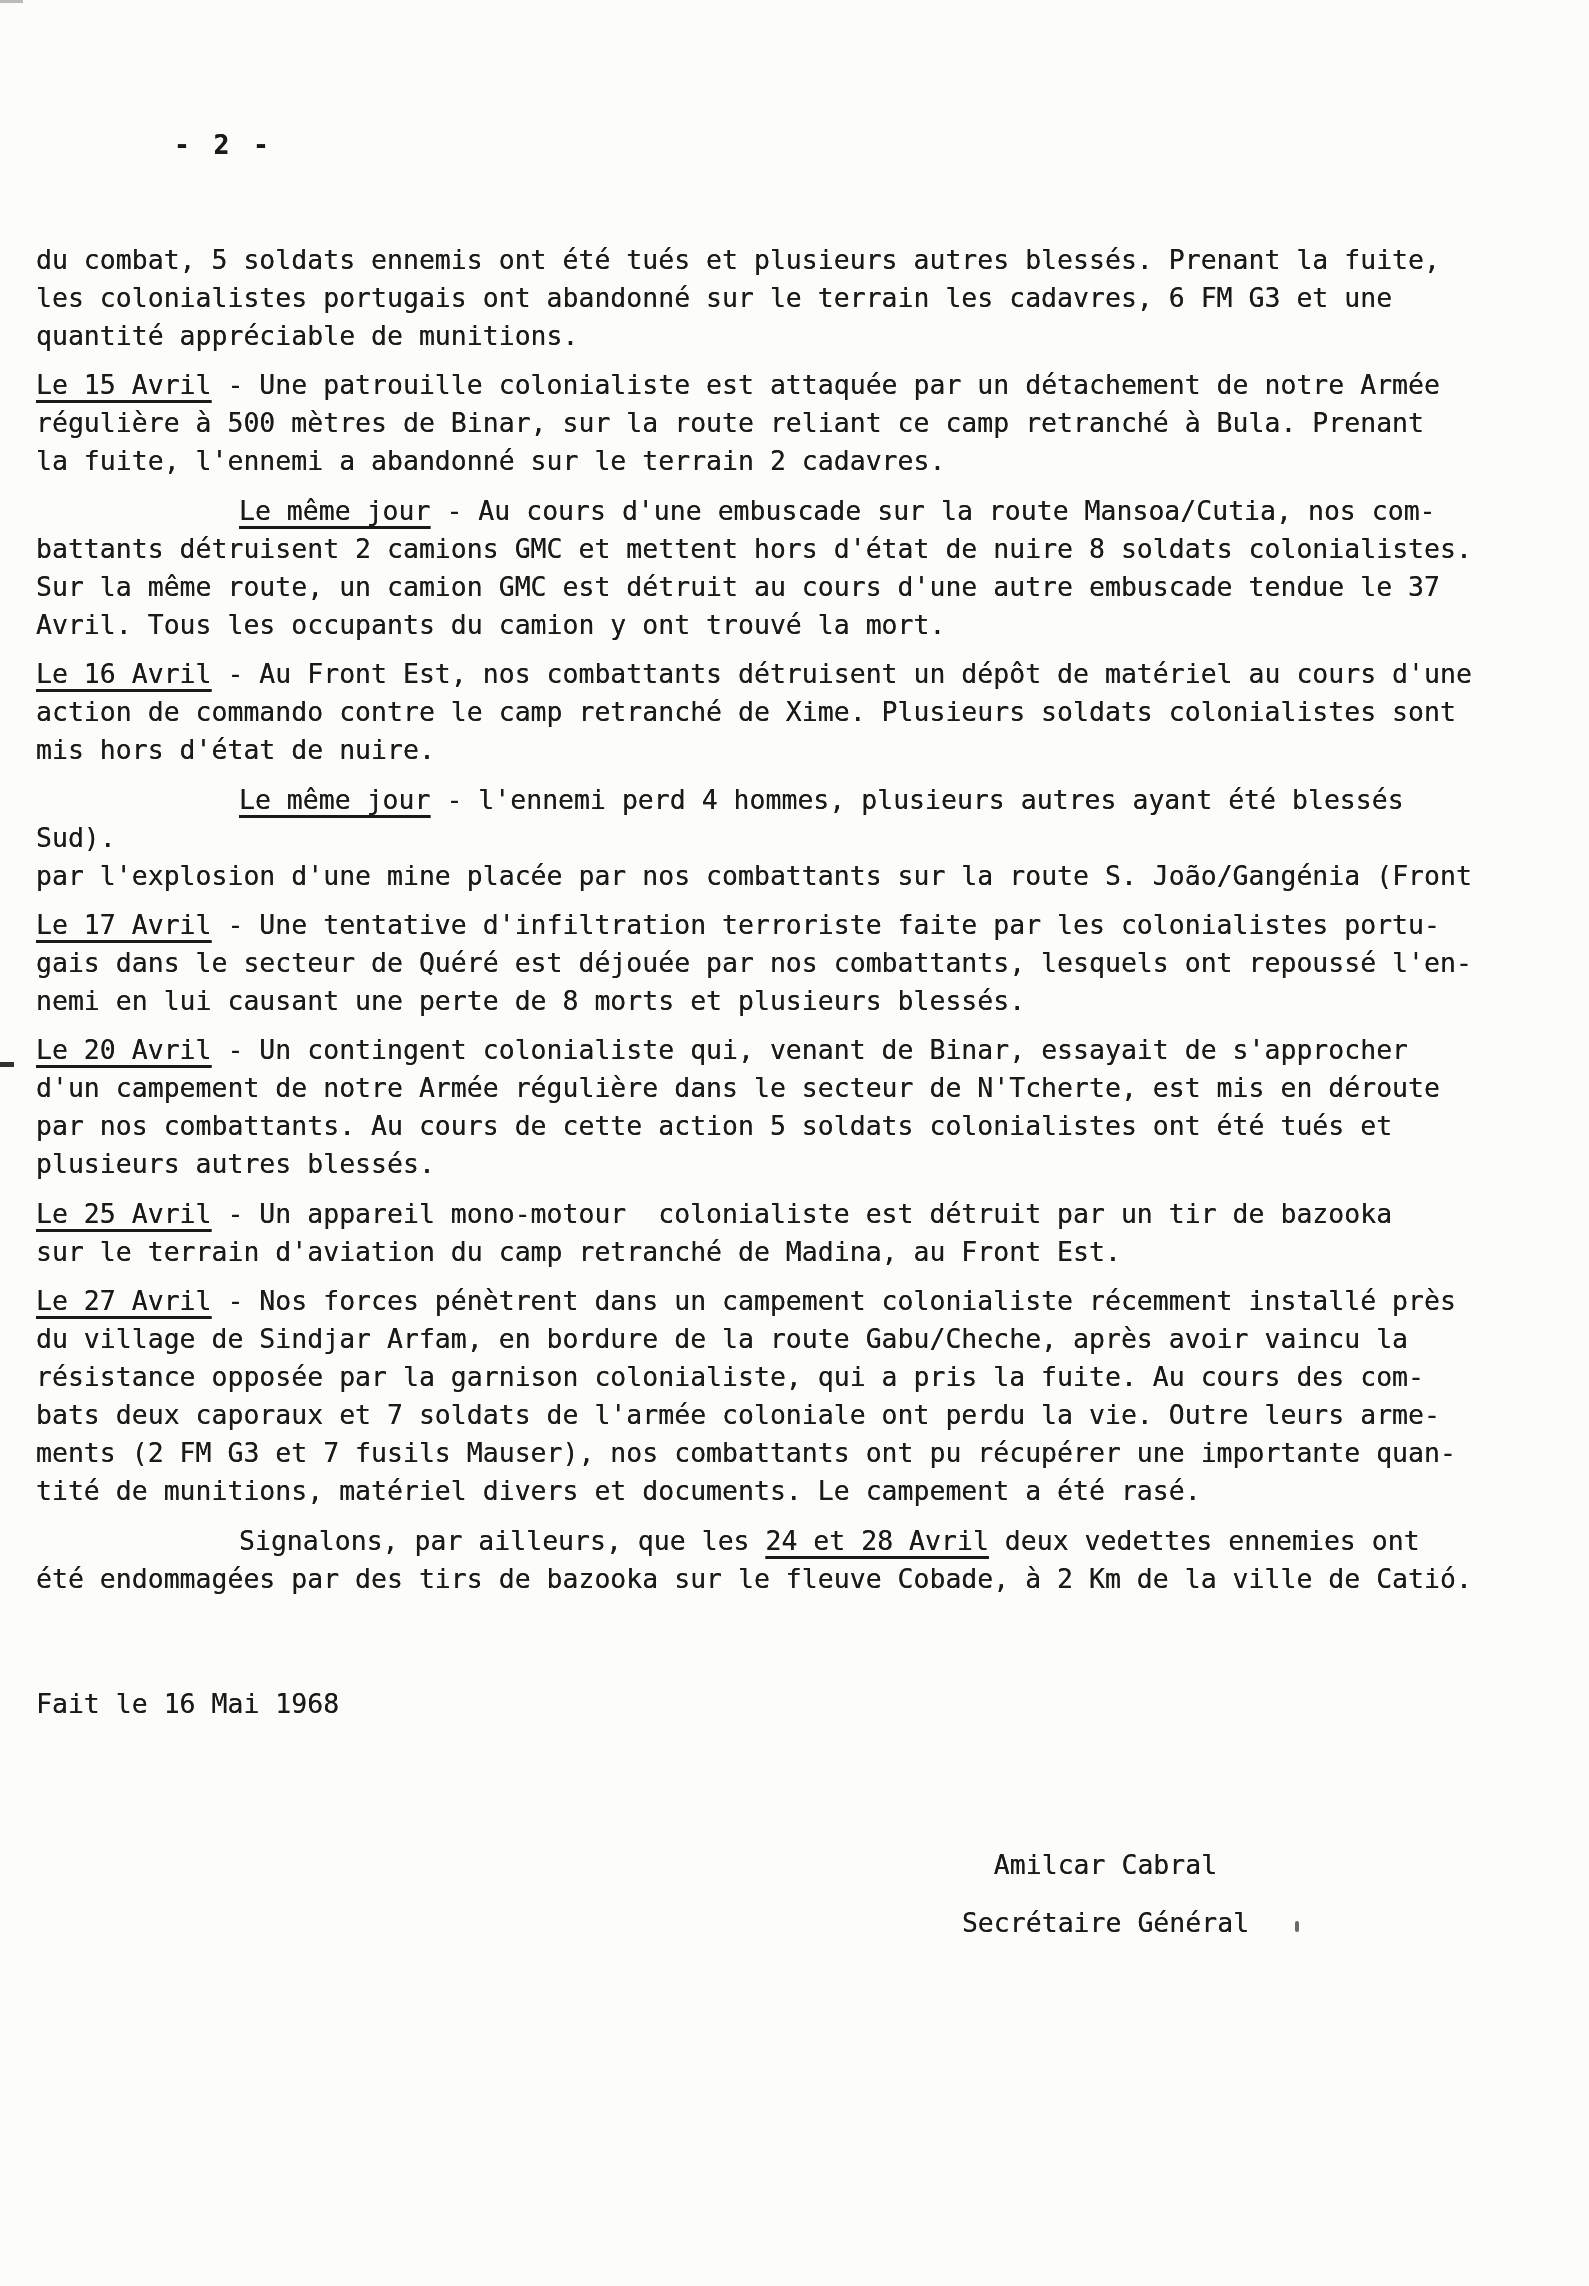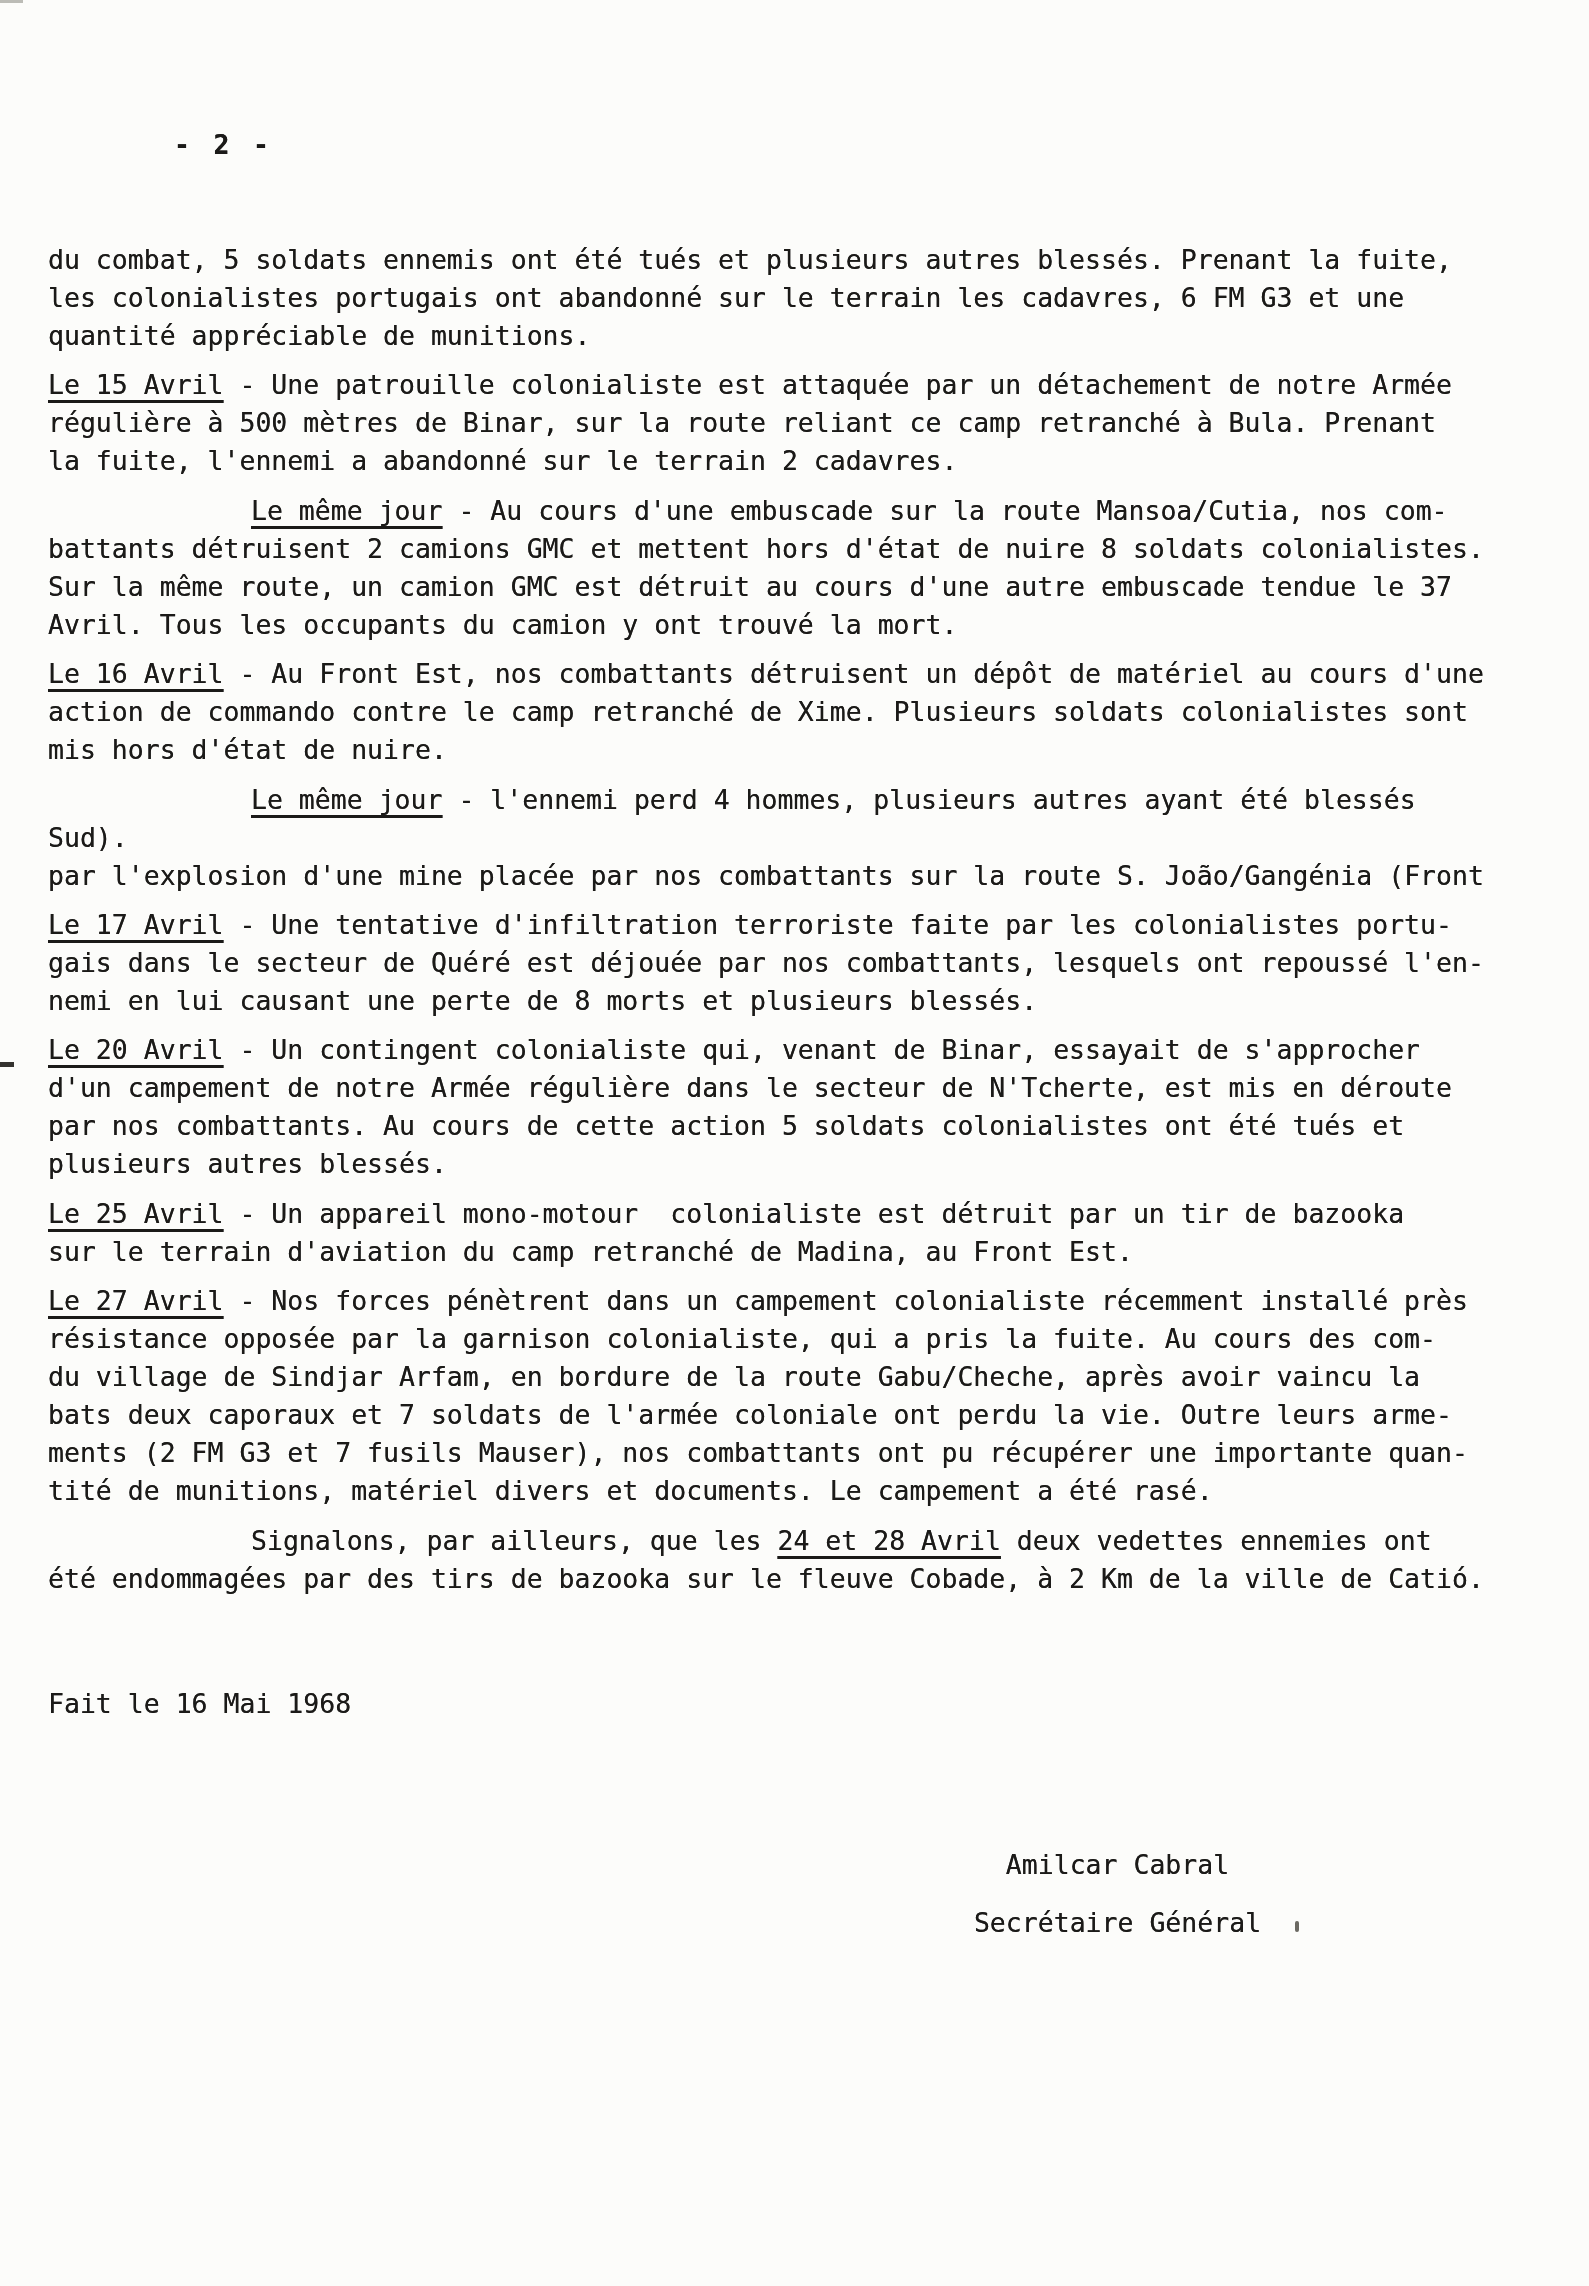--- a/index.html
+++ b/index.html
@@ -13,21 +13,21 @@
     font-size:26.5px;
     overflow:hidden;
   }
   .page-number {
     position:absolute; left:174px; top:129px;
     letter-spacing:3.8px;
     font-weight:bold;
     text-shadow:0 0 0.6px rgba(25,24,22,0.85);
   }
   .content {
-    position:absolute; left:48px; top:241px; width:1457px;
+    position:absolute; left:36px; top:241px; width:1457px;
   }
   .line {
     white-space:pre;
     line-height:38px; height:38px;
     text-shadow:0 0 0.6px rgba(25,24,22,0.8);
   }
   .para + .para { margin-top:11.4px; }
   .para.indent .line:first-child { padding-left:203px; }
   .seg-u {
     text-decoration:underline;
@@ -108,22 +108,22 @@
           <div class="line"><span>d'un campement de notre Armée régulière dans le secteur de N'Tcherte, est mis en déroute</span></div>
           <div class="line"><span>par nos combattants. Au cours de cette action 5 soldats colonialistes ont été tués et</span></div>
           <div class="line"><span>plusieurs autres blessés.</span></div>
         </div>
         <div class="para">
           <div class="line"><span class="seg-u">Le 25 Avril</span><span> - Un appareil mono-</span><span class="seg-b">motour</span><span>  colonialiste est détruit par un tir de bazooka</span></div>
           <div class="line"><span>sur le terrain d'aviation du camp retranché de Madina, au Front Est.</span></div>
         </div>
         <div class="para">
           <div class="line"><span class="seg-u">Le 27 Avril</span><span> - Nos forces pénètrent dans un campement colonialiste récemment installé près</span></div>
+          <div class="line"><span>du village de Sindjar Arfam, en bordure de la route Gabu/Cheche, après avoir vaincu la</span></div>
           <div class="line"><span>résistance opposée par la garnison colonialiste, qui a pris la fuite. Au cours des com-</span></div>
-          <div class="line"><span>du village de Sindjar Arfam, en bordure de la route Gabu/Cheche, après avoir vaincu la</span></div>
           <div class="line"><span>bats deux caporaux et 7 soldats de l'armée coloniale ont perdu la vie. Outre leurs arme-</span></div>
           <div class="line"><span>ments (2 FM G3 et 7 fusils Mauser), nos combattants ont pu récupérer une importante quan-</span></div>
           <div class="line"><span>tité de munitions, matériel divers et documents. Le campement a été rasé.</span></div>
         </div>
         <div class="para indent">
           <div class="line"><span>Signalons, par ailleurs, que les </span><span class="seg-u">24 et 28 Avril</span><span> deux vedettes ennemies ont</span></div>
           <div class="line"><span>été endommagées par des tirs de bazooka sur le fleuve Cobade, à 2 Km de la ville de Catió.</span></div>
         </div>
       </div>
 

